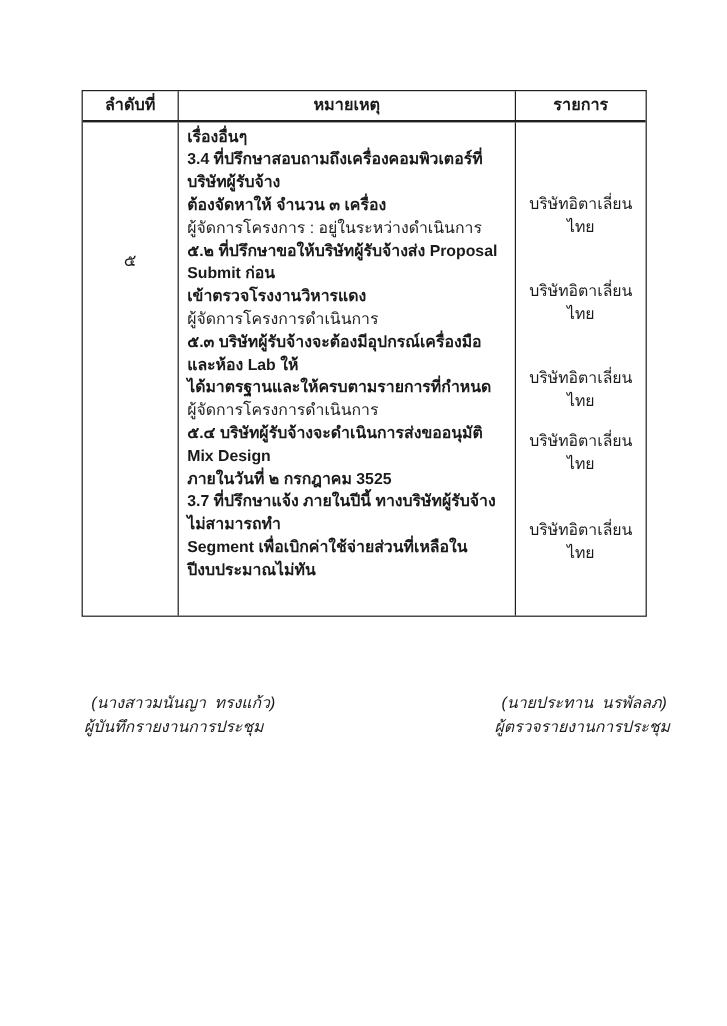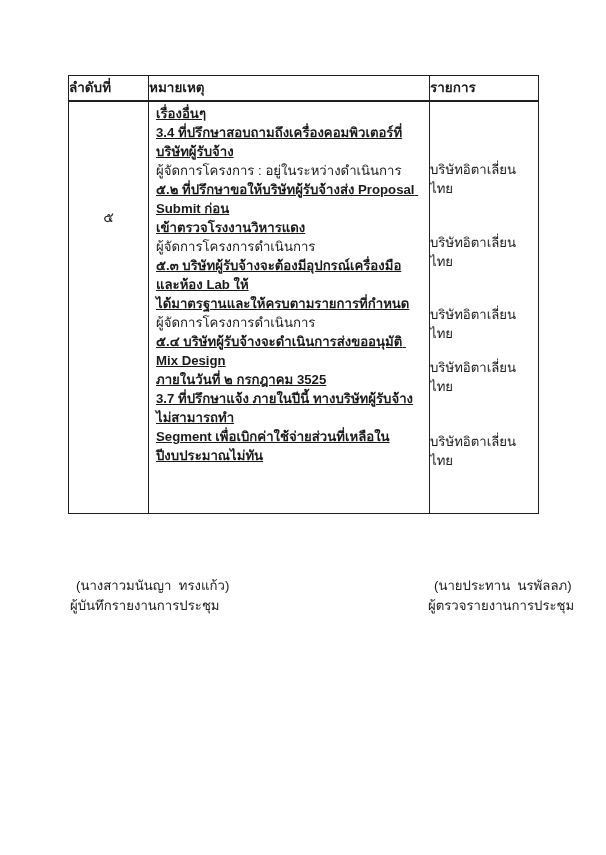--- a/index.html
+++ b/index.html
@@ -15,53 +15,53 @@
   }
   .doc-table {
     position:absolute; left:68px; top:75px; width:471px;
     border:1px solid #1f1f1f;
   }
   .header-row {
     display:grid; grid-template-columns:79px 281px 109px;
     border-bottom:2px solid #1f1f1f;
   }
   .header-cell {
-    height:24px; line-height:24px; text-align:left;
+    height:24px; line-height:24px; text-align:center;
     font-size:13.5px; font-weight:bold;
   }
   .header-cell + .header-cell { border-left:1px solid #1f1f1f; }
   .body-row {
     display:grid; grid-template-columns:79px 281px 109px;
     height:411px;
   }
   .body-cell { position:relative; overflow:hidden; }
   .body-cell + .body-cell { border-left:1px solid #1f1f1f; }
   .row-number {
     position:absolute; left:0; right:0; top:104px;
     text-align:center; font-size:14px;
   }
   .content-cell { padding:2px 6px 0 7px; }
   .line { font-size:13.2px; line-height:19px; white-space:pre-wrap; }
-  .bold { font-weight:bold;text-decoration:underline; }
+  .bold { font-weight:bold; }
   .item-block { margin-top:0; }
   .first-block { margin-top:0; }
   .remark {
     position:absolute; left:0; right:0;
-    text-align:left; font-size:13.2px; line-height:19px;
+    text-align:center; font-size:13.2px; line-height:19px;
   }
   .remark-1 { top:58px; }
   .remark-2 { top:131px; }
   .remark-3 { top:203px; }
   .remark-4 { top:256px; }
   .remark-5 { top:330px; }
   .signature {
-    position:absolute; top:576px; font-size:13.2px; line-height:20px;
+    position:absolute; top:576px; font-size:13.2px; line-height:20px;font-style:italic;
   }
   .signature-left  { left:70px; }
-  .signature-right { left:428px; }
+  .signature-right { left:412px; }
   .sig-name { padding-left:6px; white-space:pre-wrap; }
 </style>
 </head>
 <body>
 
 <div class="page">
 
   <div class="doc-table">
 
     <div class="header-row">
@@ -74,20 +74,21 @@
 
       <div class="body-cell">
         <div class="row-number">๕</div>
       </div>
 
       <div class="body-cell content-cell">
 
         <div class="item-block first-block">
           <div class="line bold">เรื่องอื่นๆ</div>
           <div class="line bold">3.4 ที่ปรึกษาสอบถามถึงเครื่องคอมพิวเตอร์ที่บริษัทผู้รับจ้าง</div>
+          <div class="line bold">ต้องจัดหาให้ จำนวน ๓ เครื่อง</div>
           <div class="line">ผู้จัดการโครงการ : อยู่ในระหว่างดำเนินการ</div>
         </div>
 
         <div class="item-block">
           <div class="line bold">๕.๒ ที่ปรึกษาขอให้บริษัทผู้รับจ้างส่ง Proposal Submit ก่อน</div>
           <div class="line bold">เข้าตรวจโรงงานวิหารแดง</div>
           <div class="line">ผู้จัดการโครงการดำเนินการ</div>
         </div>
 
         <div class="item-block">

